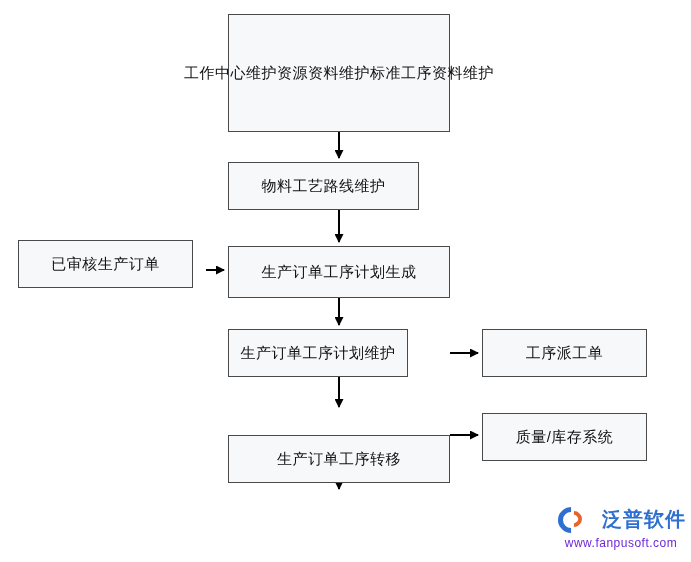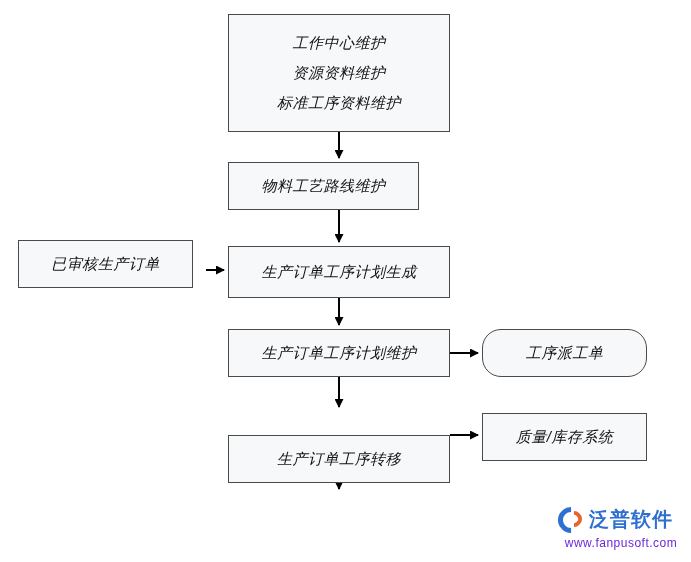--- a/index.html
+++ b/index.html
@@ -17,29 +17,28 @@
     position: relative;
     width: 691px;
     height: 562px;
   }
   .node {
     position: absolute;
     box-sizing: border-box;
     border: 1px solid #4a4a4a;
     background: #f7f8fa;
     display: flex;
-    flex-direction: column;
+    flex-direction: row;
     align-items: center;
     justify-content: center;
     color: #111111;
     font-size: 15px;
     line-height: 30px;
     text-align: center;
     letter-spacing: 0.5px;
-    font-style: italic;
   }
   .node .line {
     display: block;
     white-space: nowrap;
   }
   svg.connectors {
     position: absolute;
     left: 0;
     top: 0;
     width: 691px;
@@ -53,21 +52,21 @@
     top: 503px;
     width: 126px;
     height: 50px;
     display: flex;
     flex-direction: column;
     justify-content: center;
   }
   #watermark .wm-top {
     display: flex;
     align-items: center;
-    gap: 5px;
+    gap: 18px;
   }
   #watermark .wm-mark {
     width: 26px;
     height: 26px;
     position: relative;
     flex: none;
   }
   #watermark .wm-mark .arc1 {
     position: absolute;
     left: 0; top: 0;
@@ -138,25 +137,25 @@
   </div>
 
   <div class="node" style="left:18px; top:240px; width:175px; height:48px;justify-content:center;">
     <span class="line">已审核生产订单</span>
   </div>
 
   <div class="node" style="left:228px; top:246px; width:222px; height:52px;">
     <span class="line">生产订单工序计划生成</span>
   </div>
 
-  <div class="node" style="left:228px; top:329px; width:222px; height:48px;">
+  <div class="node" style="left:228px; top:329px; width:180px; height:48px;">
     <span class="line">生产订单工序计划维护</span>
   </div>
 
-  <div class="node" style="left:482px; top:329px; width:165px; height:48px;border-radius:19px;">
+  <div class="node" style="left:482px; top:329px; width:165px; height:48px;">
     <span class="line">工序派工单</span>
   </div>
 
   <div class="node" style="left:228px; top:435px; width:222px; height:48px;">
     <span class="line">生产订单工序转移</span>
   </div>
 
   <div class="node" style="left:482px; top:413px; width:165px; height:48px;">
     <span class="line">质量/库存系统</span>
   </div>

